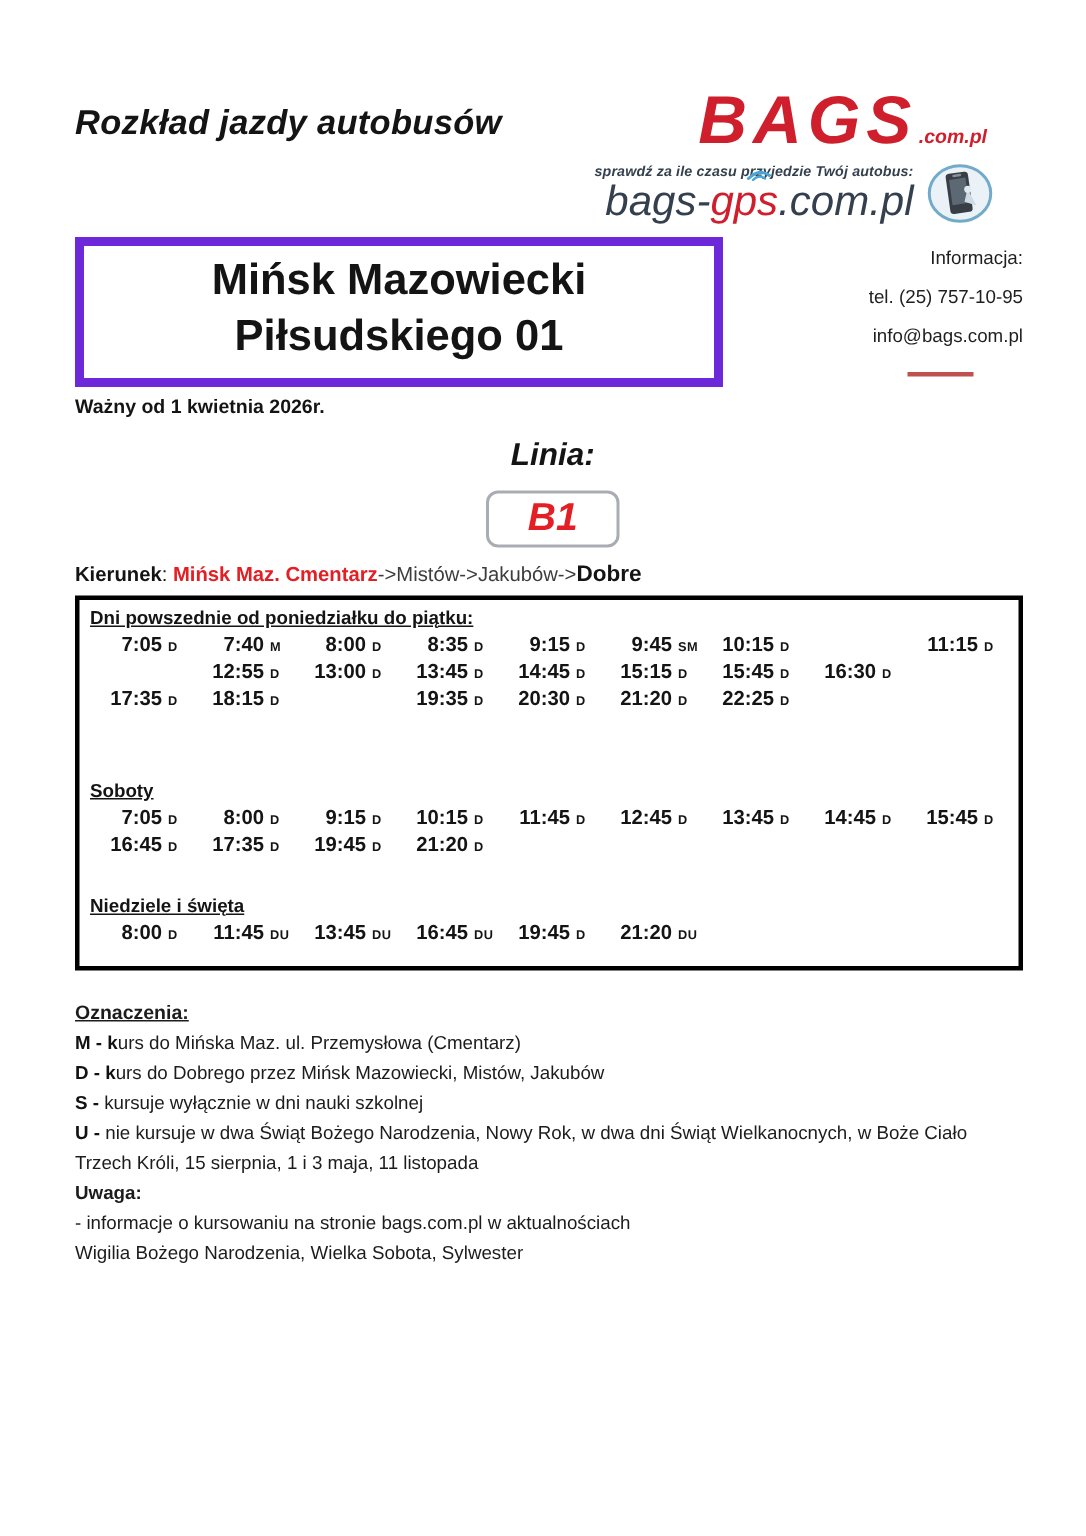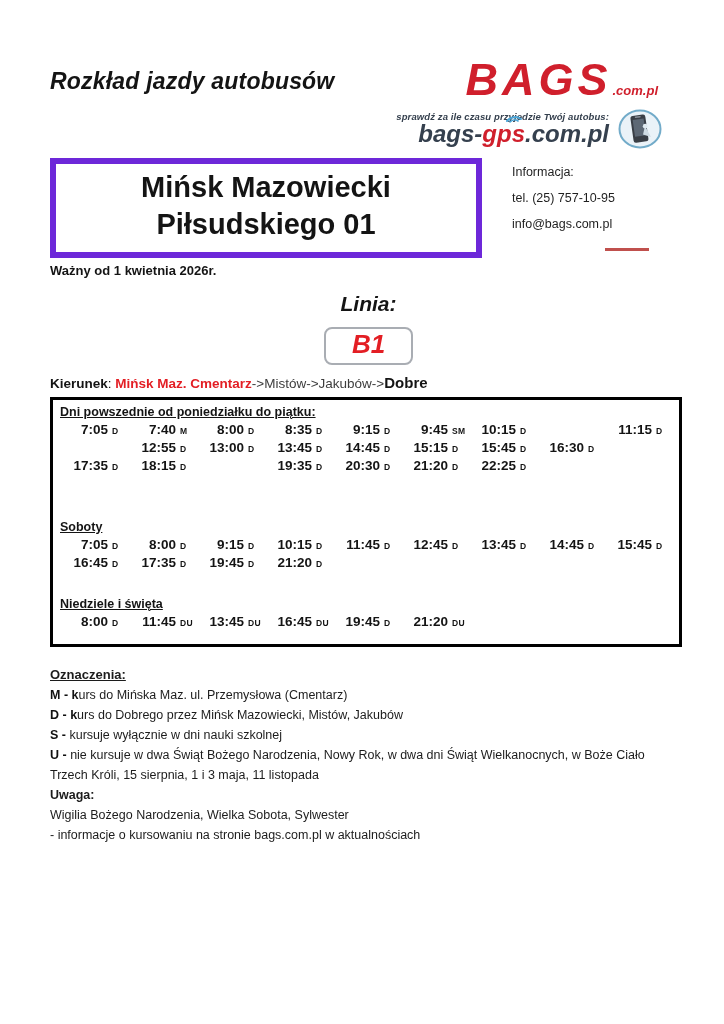--- a/index.html
+++ b/index.html
@@ -26,33 +26,33 @@
     letter-spacing: 4px; line-height: 0.88; font-family: "Liberation Sans", sans-serif;
   }
   .bags-suffix {
     color: var(--brand-red); font-size: 13px; font-weight: bold; font-style: italic;
     margin-left: 1px; padding-bottom: 2px;
   }
 
   .gps-row { display: flex; justify-content: flex-end; align-items: center; gap: 9px; margin-top: 9px; margin-right: 20px; }
   .gps-text { text-align: right; color: var(--navy); }
   .gps-tagline { font-size: 9.5px; font-weight: bold; font-style: italic; letter-spacing: 0.1px; }
-  .gps-logo { font-size: 24px; font-weight: bold; font-style: italic; line-height: 1.02; position: relative; display: inline-block; }
+  .gps-logo { font-size: 28px; font-weight: normal; font-style: italic; line-height: 1.02; position: relative; display: inline-block; }
   .gps-red { color: var(--brand-red); position: relative; }
   .wifi-swoosh { position: absolute; top: -7px; left: 23px; }
 
   
   .station-row { display: flex; justify-content: space-between; margin-top: 9px; }
   .station-box {
     border: 6px solid #6d28d9; width: 432px; text-align: center;
     padding: 5px 4px 9px;
   }
   .station-line { font-size: 29px; font-weight: bold; line-height: 37px; }
   .contact { width: 170px; font-size: 12.5px; color: #1f1f1f; padding-top: 7px; }
-  .contact-line { margin-bottom: 12px; }
+  .contact-line { margin-bottom: 12px; text-align: right; }
   .red-dash { width: 44px; height: 3px; background: var(--dash-red); margin: 17px 33px 0 auto; }
   .valid-from { font-size: 13px; font-weight: bold; margin-top: 5px; }
 
   
   .linia-row { display: flex; align-items: center; gap: 11px; margin-top: 14px; margin-left: 5px; flex-direction: column; }
   .linia-label { font-size: 21px; font-weight: bold; font-style: italic; }
   .line-badge {
     border: 2px solid #a9adb3; border-radius: 8px; padding: 0px 26px 3px;
     background: #fff;
   }
@@ -353,17 +353,17 @@
   </div>
 
   <div class="legend">
     <p class="legend-heading">Oznaczenia:</p>
     <p><b>M - k</b><span>urs do Mińska Maz. ul. Przemysłowa (Cmentarz)</span></p>
     <p><b>D - k</b><span>urs do Dobrego przez Mińsk Mazowiecki, Mistów, Jakubów</span></p>
     <p class="gap-before"><b>S - </b><span>kursuje wyłącznie w dni nauki szkolnej</span></p>
     <p class="gap-before"><b>U - </b><span>nie kursuje w dwa Świąt Bożego Narodzenia, Nowy Rok, w dwa dni Świąt Wielkanocnych, w Boże Ciało</span></p>
     <p>Trzech Króli, 15 sierpnia, 1 i 3 maja, 11 listopada</p>
     <p class="notes-heading">Uwaga:</p>
+    <p>- informacje o kursowaniu na stronie bags.com.pl w aktualnościach</p>
     <p>Wigilia Bożego Narodzenia, Wielka Sobota, Sylwester</p>
-    <p>- informacje o kursowaniu na stronie bags.com.pl w aktualnościach</p>
   </div>
 
 </div>
 
 </body></html>

